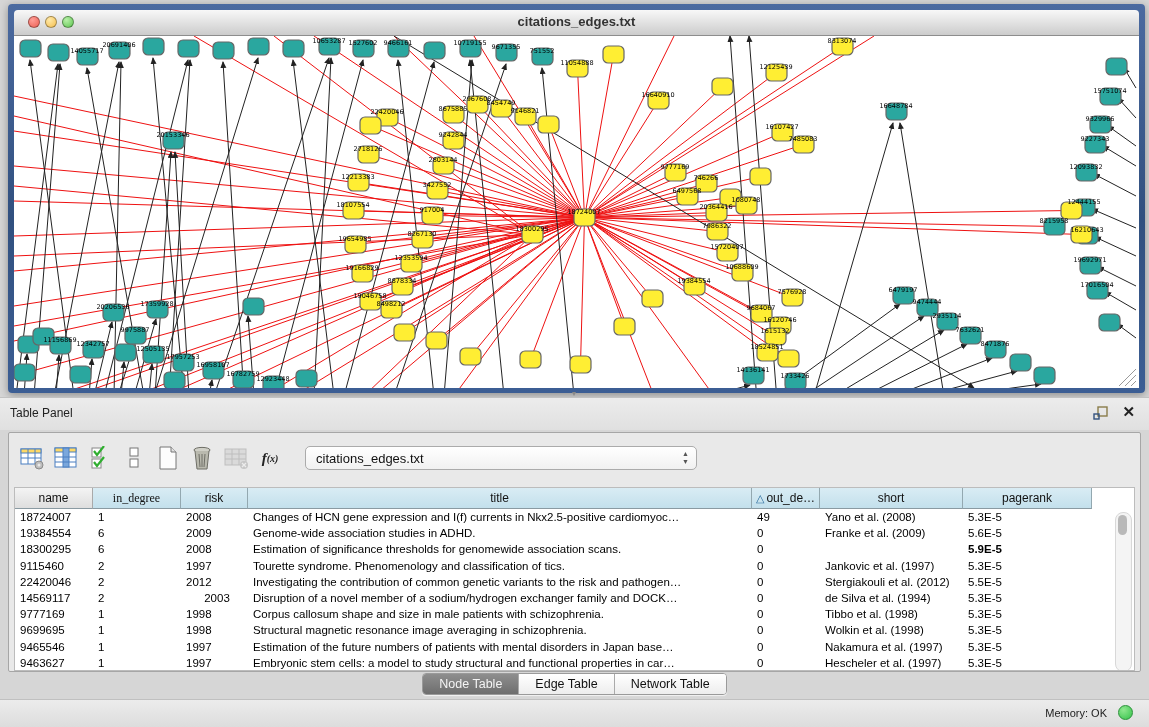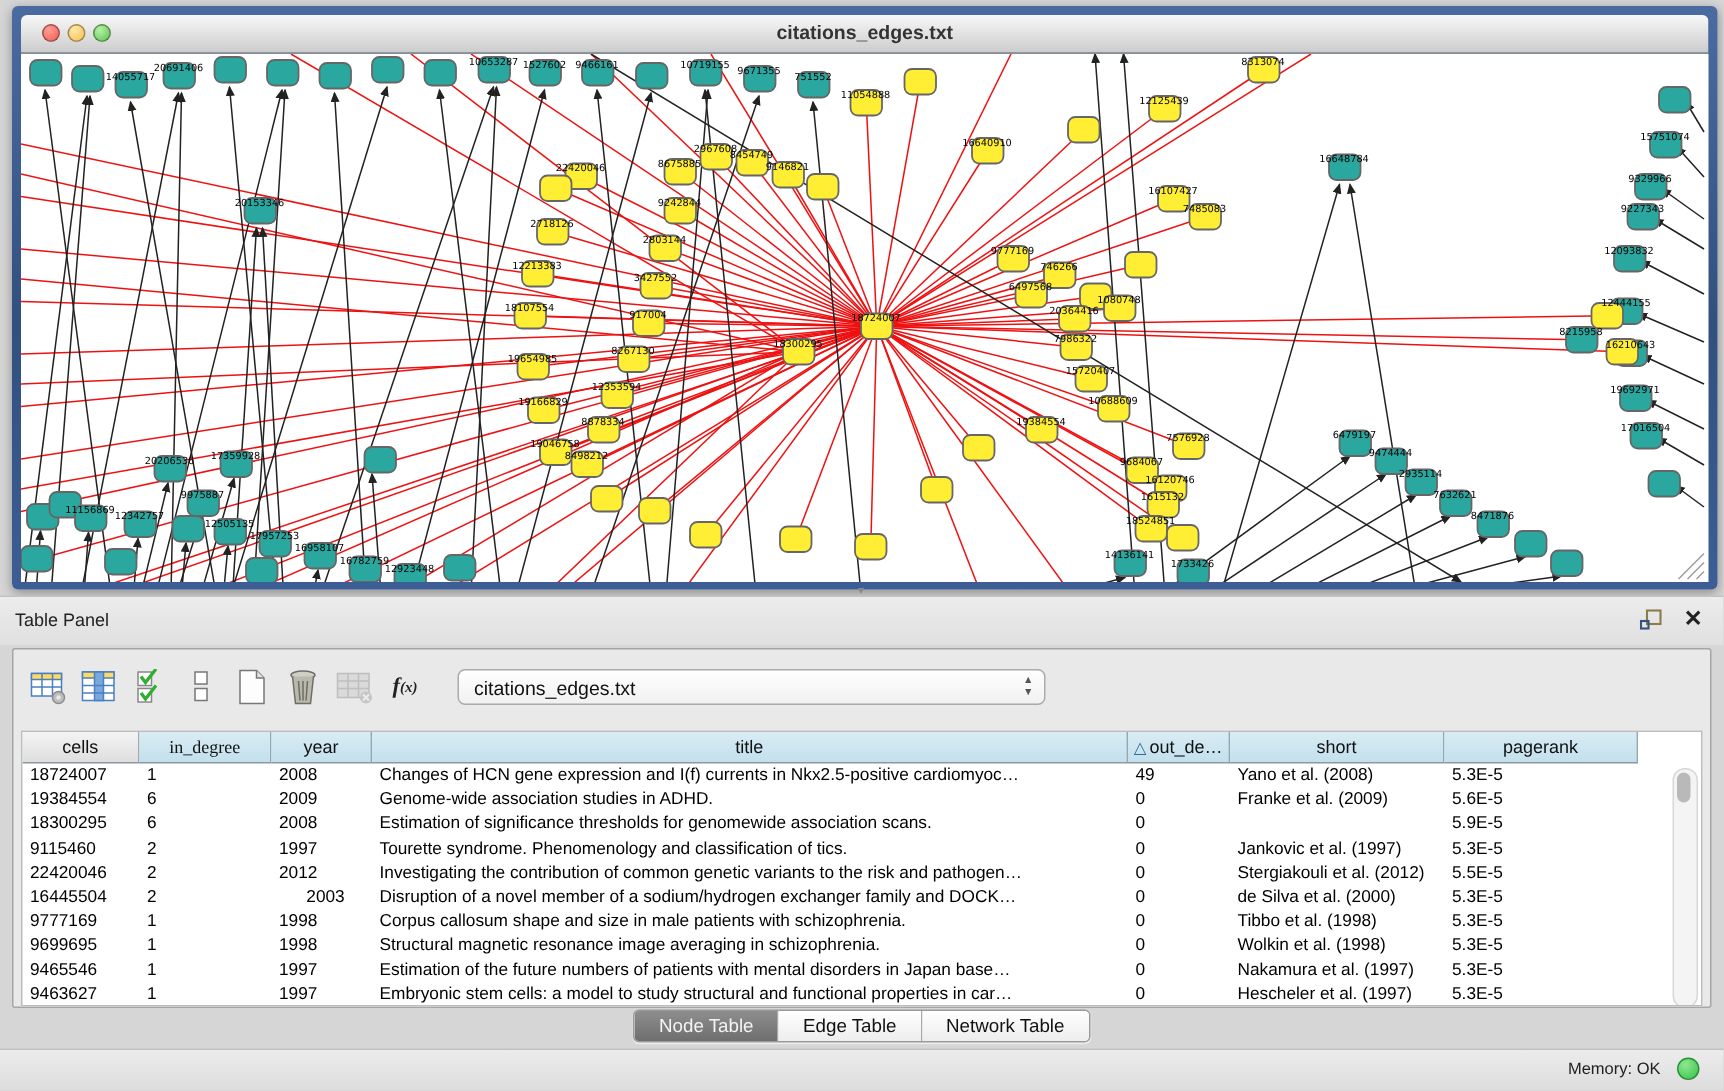--- a/index.html
+++ b/index.html
@@ -525,23 +525,23 @@
         <span class="combo-text">citations_edges.txt</span>
         <span class="combo-arrows">
             <span>▲</span>
             <span>▼</span>
           </span>
       </div>
     </div>
 
     <div class="table-wrap">
       <div class="thead" id="thead">
-          <div class="th first" style="width: 78px;"><span>cells</span></div>
+          <div class="th first" style="width: 78px;"><span>name</span></div>
           <div class="th" style="width: 88px; font-family: Liberation Serif, serif;"><span>in_degree</span></div>
-          <div class="th" style="width: 67px;"><span>year</span></div>
+          <div class="th" style="width: 67px;"><span>risk</span></div>
           <div class="th" style="width: 504px;"><span>title</span></div>
           <div class="th" style="width: 68px;"><span class="sort-glyph">△</span><span>out_de…</span></div>
           <div class="th" style="width: 143px;"><span>short</span></div>
           <div class="th" style="width: 129px;"><span>pagerank</span></div>
         </div>
       <div id="tbody">
           <div class="trow">
             <div class="td" style="width: 78px;">18724007</div>
             <div class="td" style="width: 88px;">1</div>
             <div class="td" style="width: 67px;">2008</div>
@@ -559,47 +559,47 @@
             <div class="td" style="width: 143px;">Franke et al. (2009)</div>
             <div class="td" style="width: 129px;">5.6E-5</div>
           </div>
           <div class="trow">
             <div class="td" style="width: 78px;">18300295</div>
             <div class="td" style="width: 88px;">6</div>
             <div class="td" style="width: 67px;">2008</div>
             <div class="td" style="width: 504px;">Estimation of significance thresholds for genomewide association scans.</div>
             <div class="td" style="width: 68px;">0</div>
             <div class="td" style="width: 143px; margin-top: 16px;">Dudbridge et al. (2008)</div>
-            <div class="td" style="width: 129px;">5.9E-5</div>
+            <div class="td" style="width: 129px; font-weight: bold;">5.9E-5</div>
           </div>
           <div class="trow">
             <div class="td" style="width: 78px;">9115460</div>
             <div class="td" style="width: 88px;">2</div>
             <div class="td" style="width: 67px;">1997</div>
             <div class="td" style="width: 504px;">Tourette syndrome. Phenomenology and classification of tics.</div>
             <div class="td" style="width: 68px;">0</div>
             <div class="td" style="width: 143px;">Jankovic et al. (1997)</div>
             <div class="td" style="width: 129px;">5.3E-5</div>
           </div>
           <div class="trow">
             <div class="td" style="width: 78px;">22420046</div>
             <div class="td" style="width: 88px;">2</div>
             <div class="td" style="width: 67px;">2012</div>
             <div class="td" style="width: 504px;">Investigating the contribution of common genetic variants to the risk and pathogen…</div>
             <div class="td" style="width: 68px;">0</div>
             <div class="td" style="width: 143px;">Stergiakouli et al. (2012)</div>
             <div class="td" style="width: 129px;">5.5E-5</div>
           </div>
           <div class="trow">
-            <div class="td" style="width: 78px;">16445504</div>
+            <div class="td" style="width: 78px;">14569117</div>
             <div class="td" style="width: 88px;">2</div>
             <div class="td" style="width: 67px; text-align: center;">2003</div>
             <div class="td" style="width: 504px;">Disruption of a novel member of a sodium/hydrogen exchanger family and DOCK…</div>
             <div class="td" style="width: 68px;">0</div>
-            <div class="td" style="width: 143px;">de Silva et al. (2000)</div>
+            <div class="td" style="width: 143px;">de Silva et al. (1994)</div>
             <div class="td" style="width: 129px;">5.3E-5</div>
           </div>
           <div class="trow">
             <div class="td" style="width: 78px;">9777169</div>
             <div class="td" style="width: 88px;">1</div>
             <div class="td" style="width: 67px;">1998</div>
             <div class="td" style="width: 504px;">Corpus callosum shape and size in male patients with schizophrenia.</div>
             <div class="td" style="width: 68px;">0</div>
             <div class="td" style="width: 143px;">Tibbo et al. (1998)</div>
             <div class="td" style="width: 129px;">5.3E-5</div>

